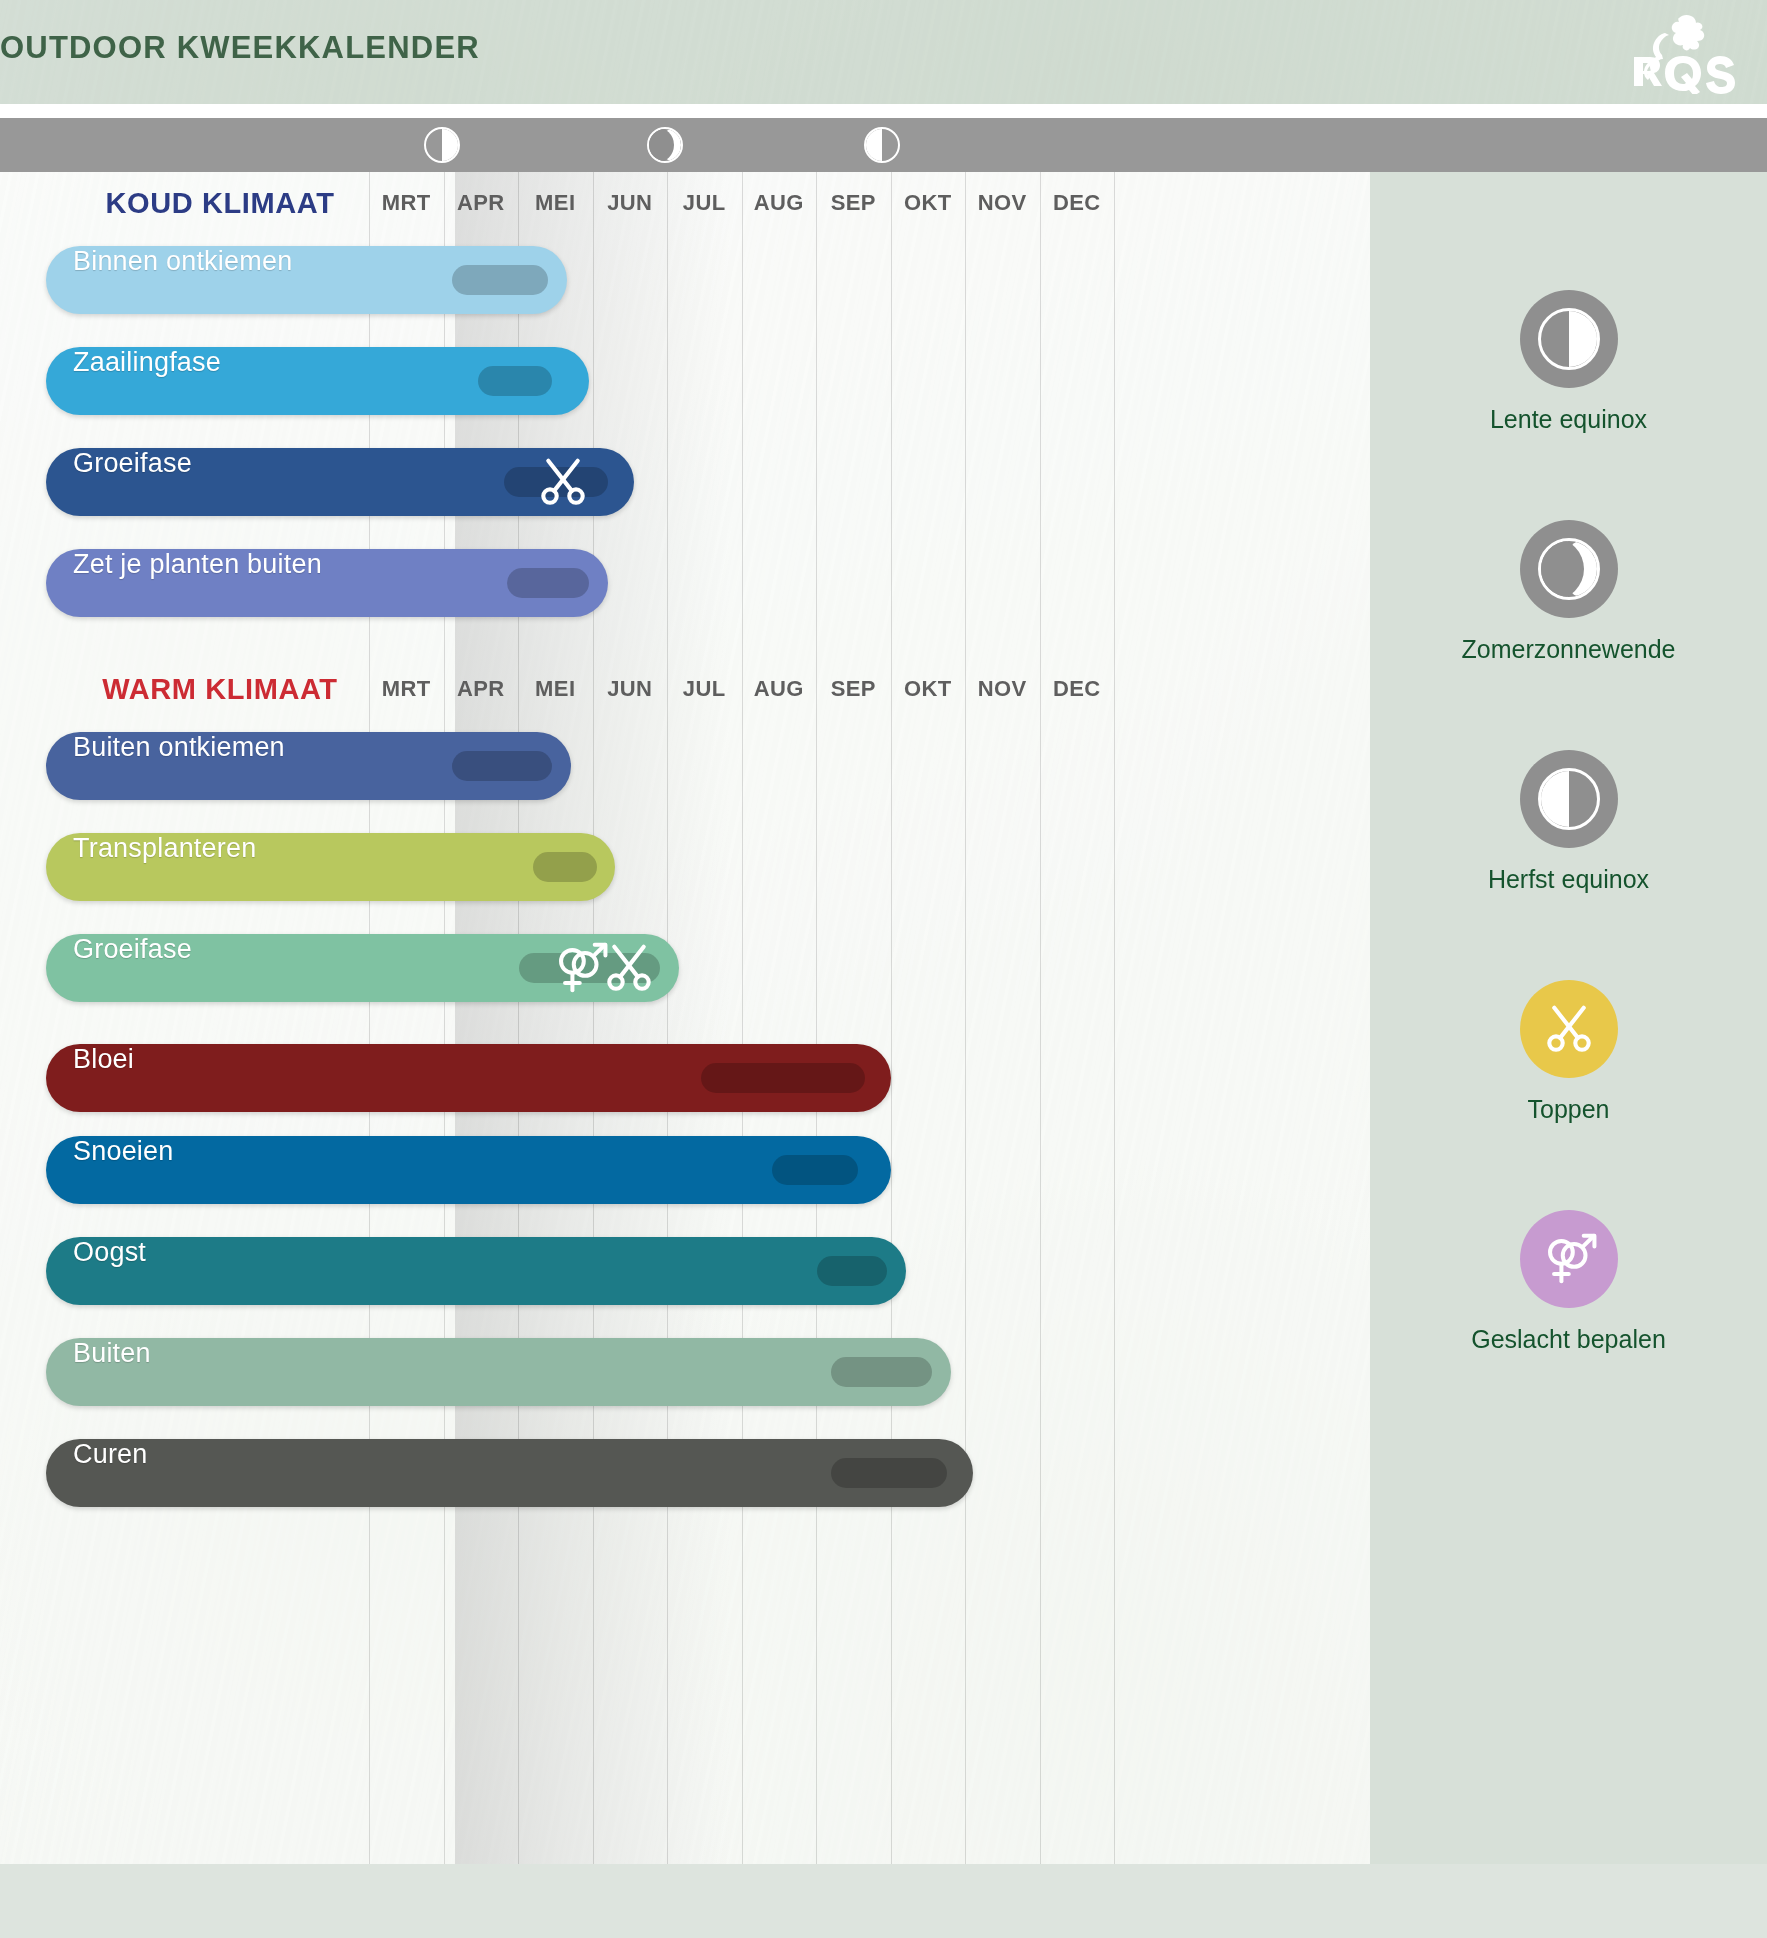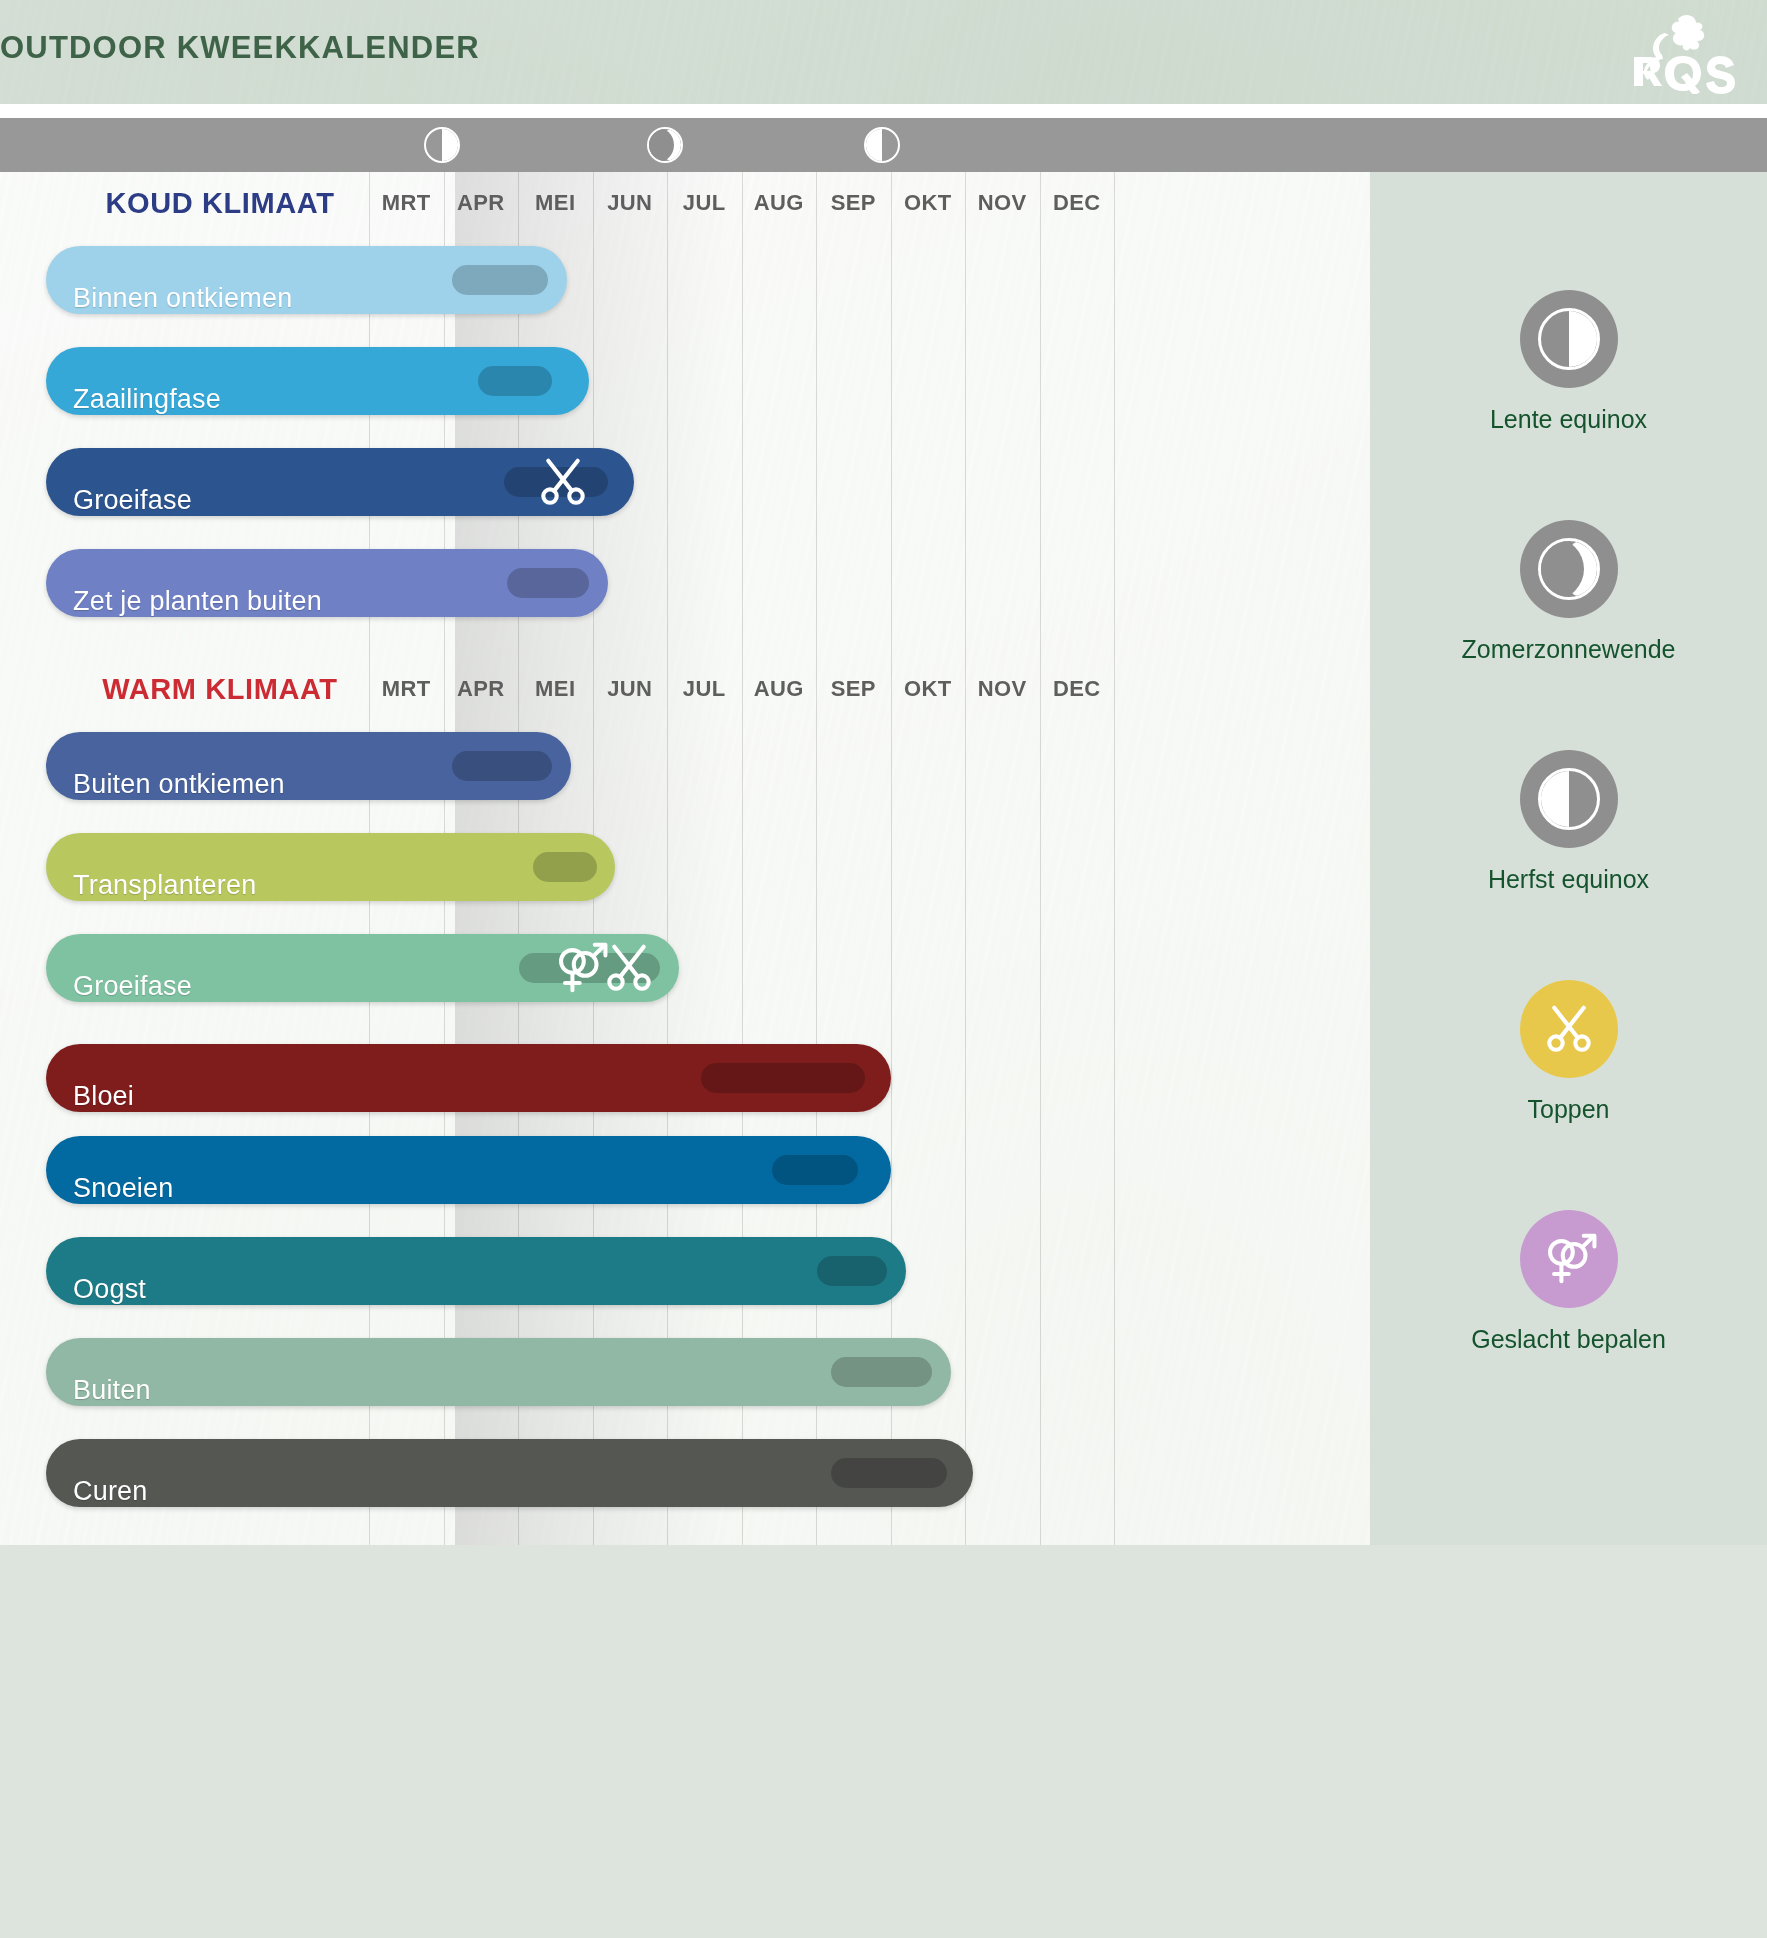--- a/index.html
+++ b/index.html
@@ -61,21 +61,21 @@
     background: #989898;
   }
   .moonstrip .shadowline {
     position:absolute; left:0; bottom:-4px; width:100%; height:4px;
     background: linear-gradient(180deg, rgba(0,0,0,.14), rgba(0,0,0,0));
   }
 
   
   .chart {
     position: absolute; left: 0; top: 172px;
-    width: 1767px; height: 1373px;
+    width: 1767px; height: 1692px;
     background: #ffffff;
     overflow: hidden;
   }
   .chart .leafbg { opacity: .85; }
   .chart .whitewash {
     position: absolute; inset: 0;
     background: rgba(255,255,255,.88);
   }
 
   
@@ -117,21 +117,21 @@
     font-size: 22px; font-weight: 700; letter-spacing: .4px;
     color: #5e5e5e;
     line-height: 46px;
   }
 
   
   .bar {
     position: absolute; left: 46px;
     height: 68px;
     border-radius: 34px;
-    display: flex; align-items: flex-end;
+    display: flex; align-items: flex-start;
     overflow: visible;
     box-shadow: 0 2px 5px rgba(0,0,0,.16);
   }
   .bar .bar-label {
     position: relative; z-index: 3;
     margin-left: 27px;
     color: #ffffff;
     font-size: 27px;
     font-weight: 400;
     letter-spacing: .2px;

